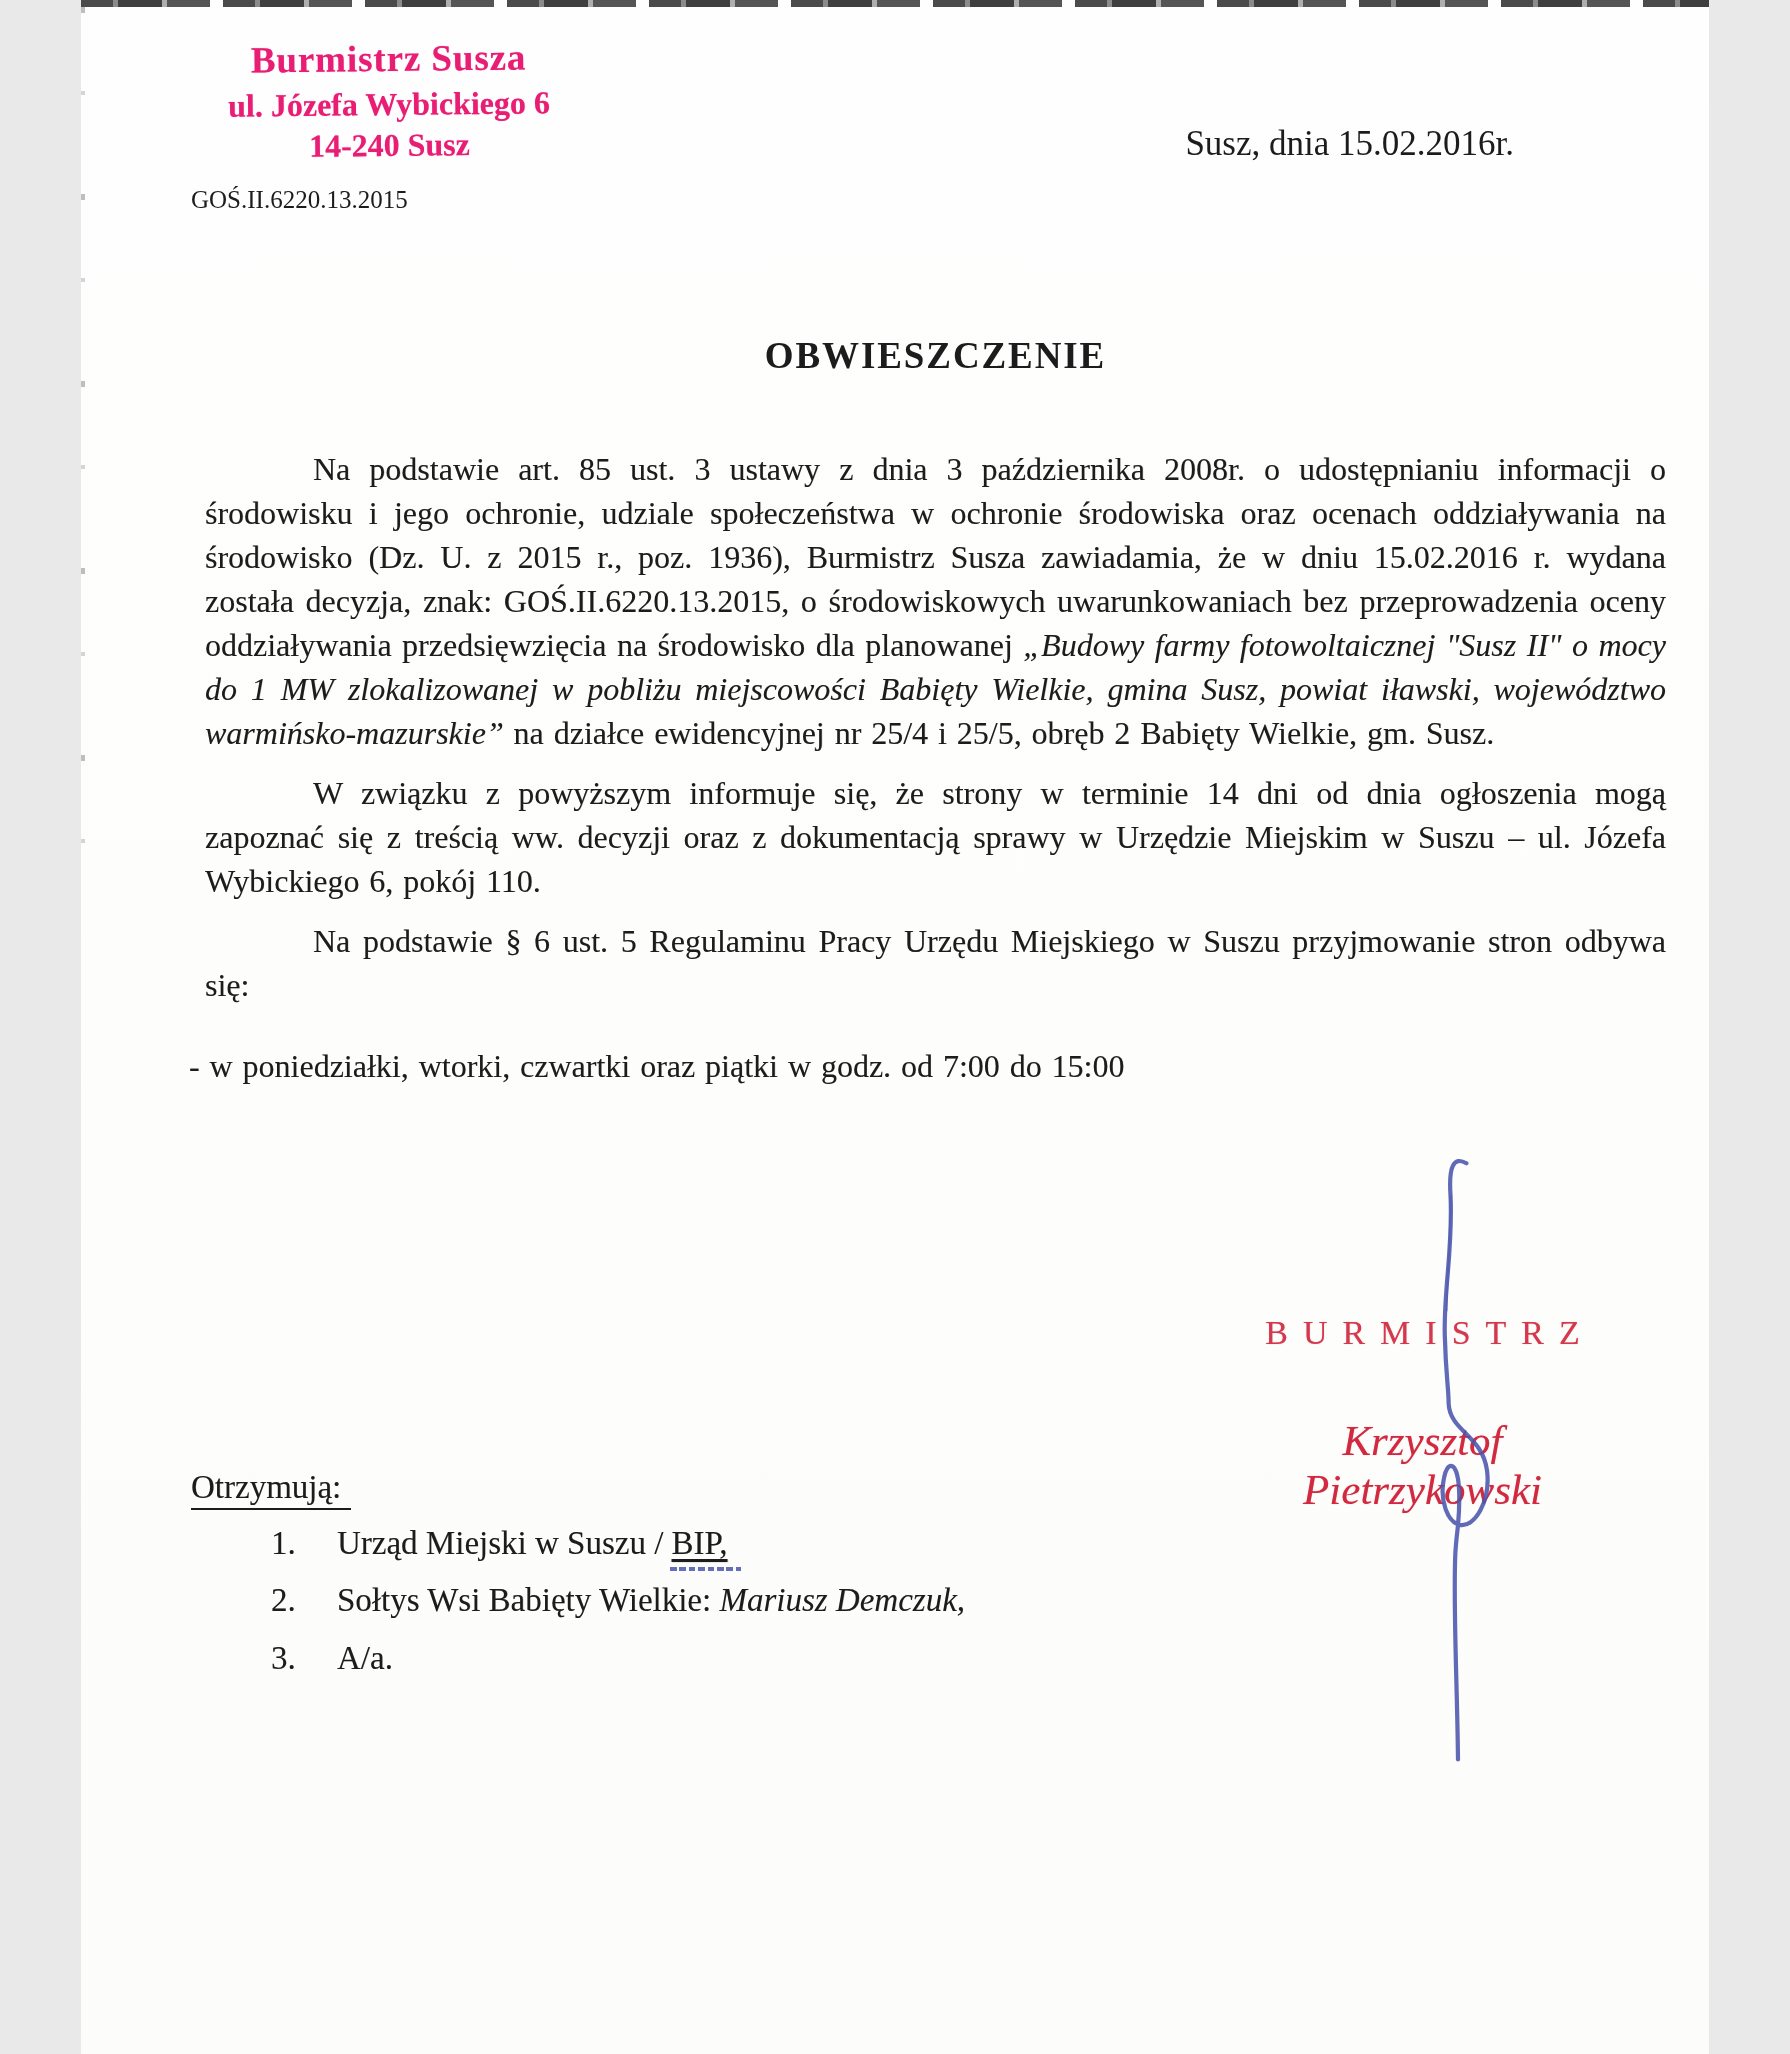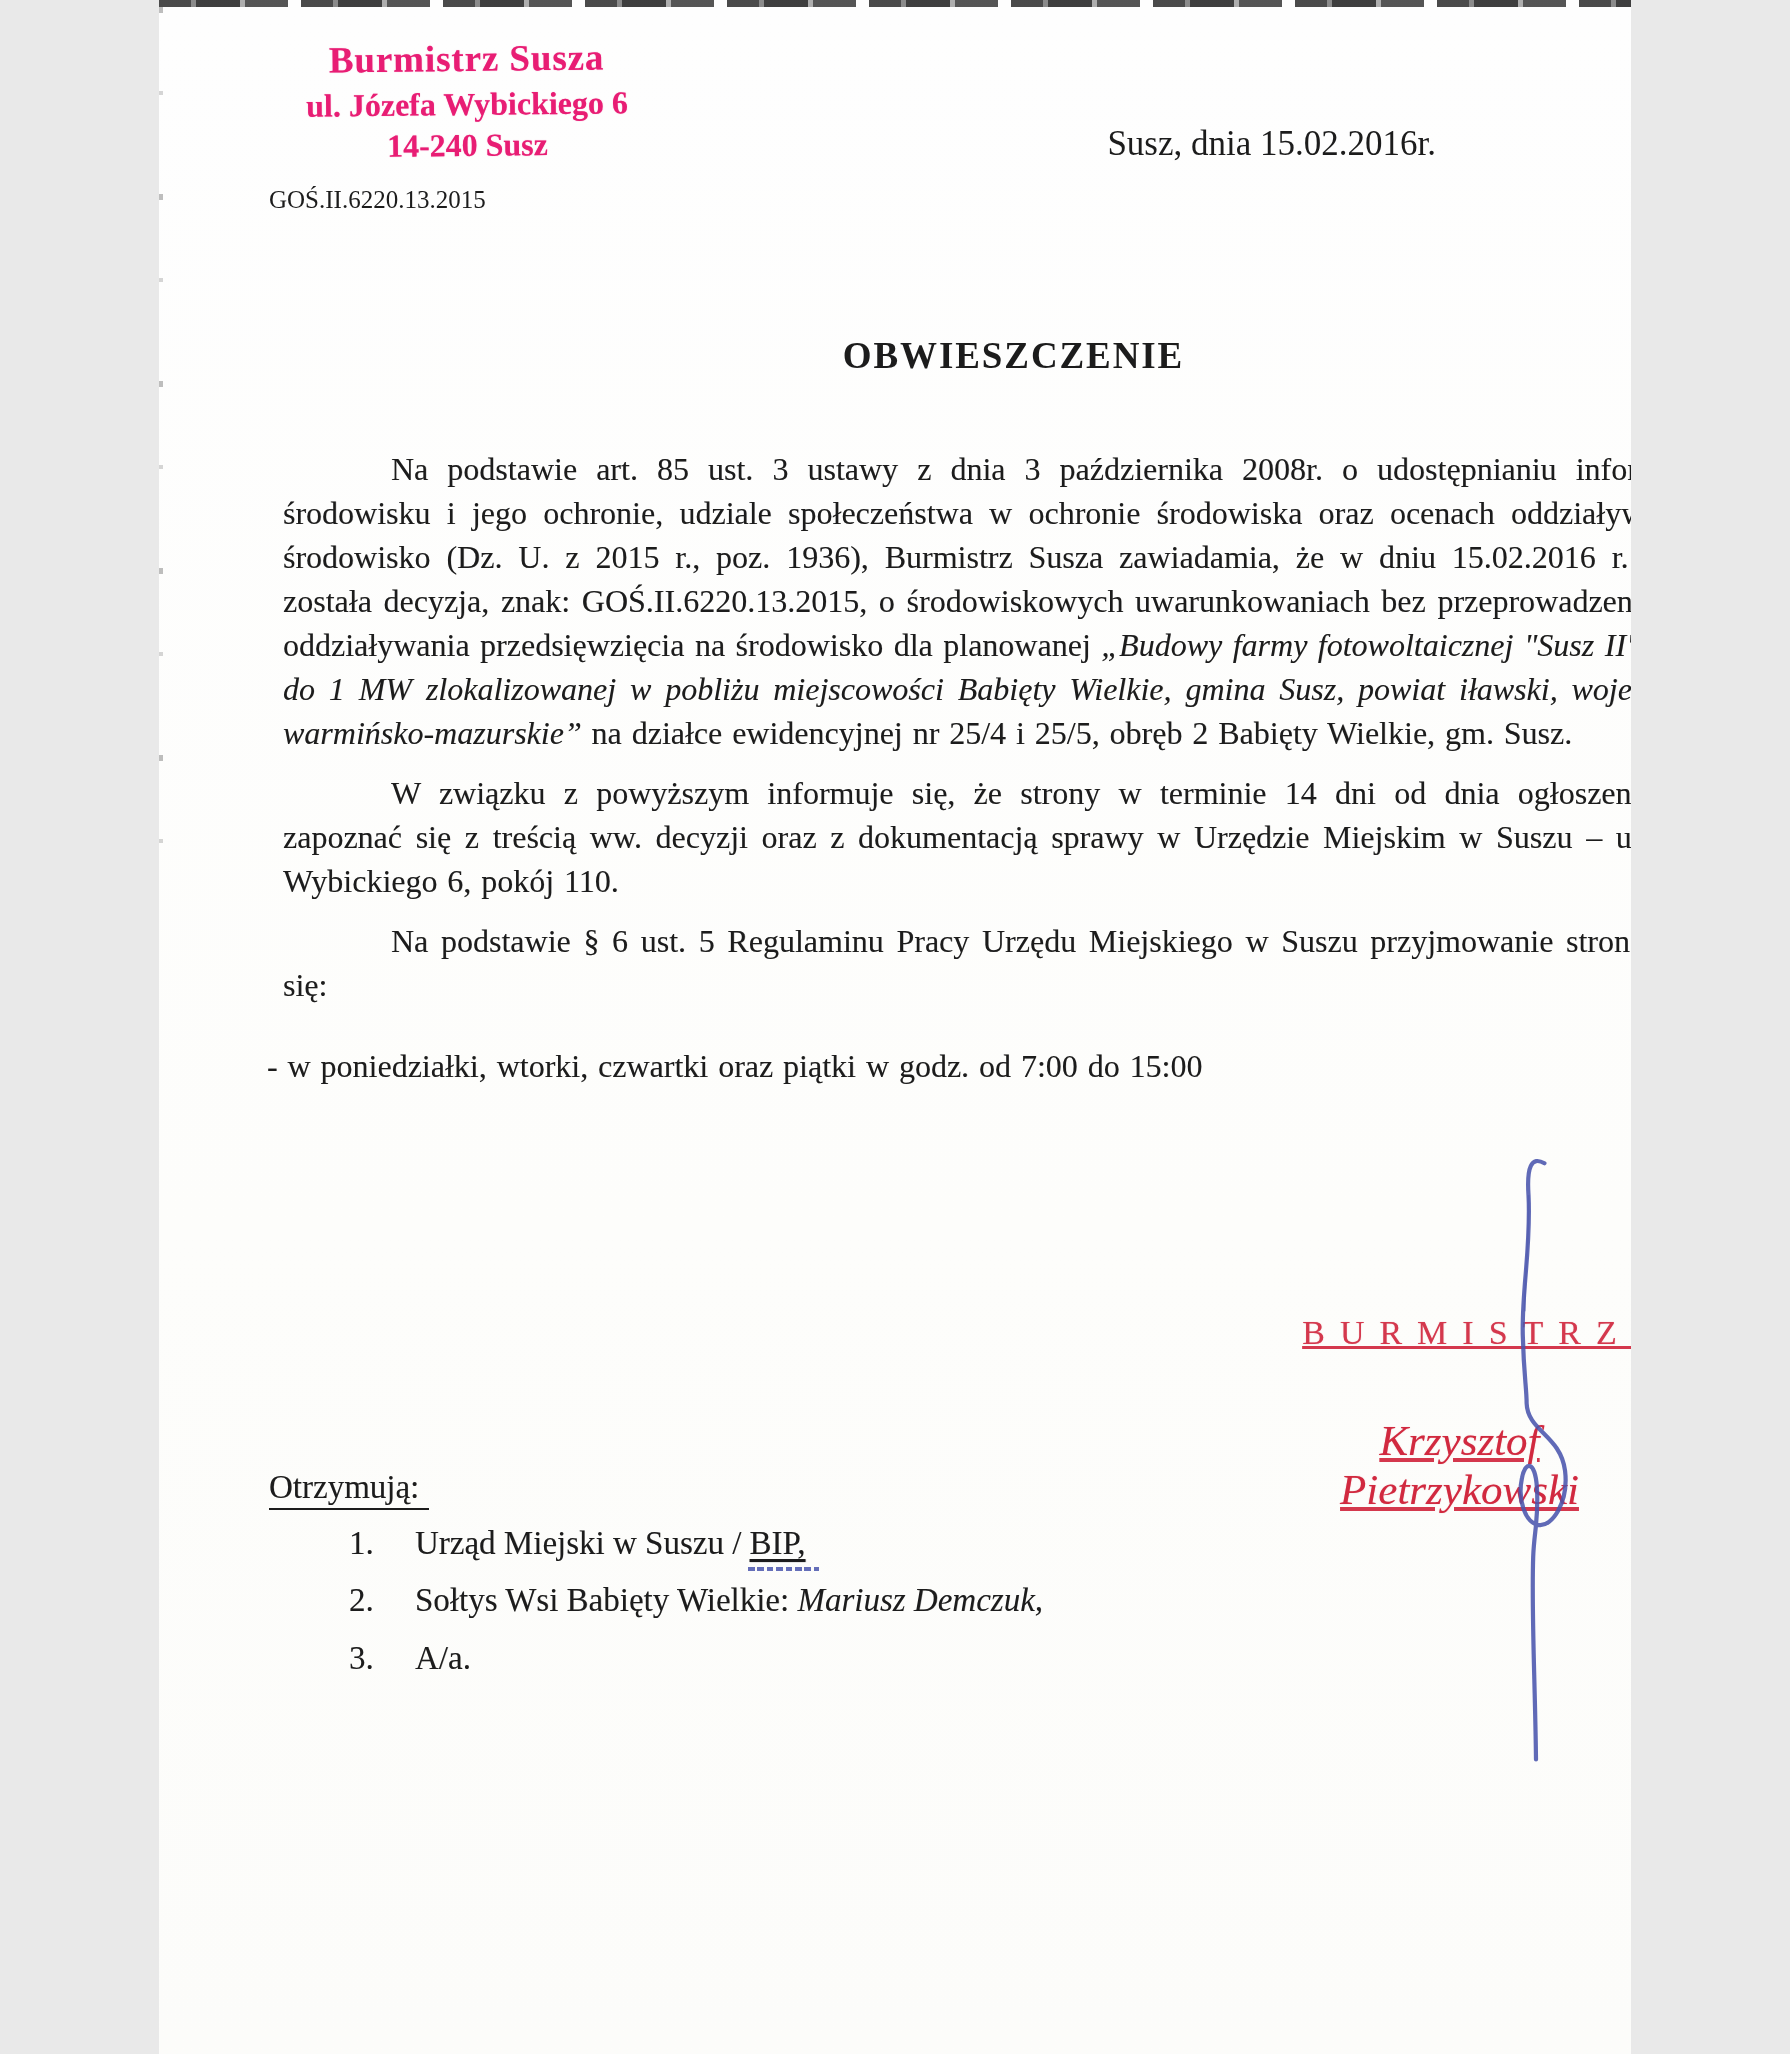--- a/index.html
+++ b/index.html
@@ -2,21 +2,21 @@
 <html lang="pl" style="font-size:15px"><head>
 <meta charset="utf-8">
 <style>
   html, body {
     margin: 0;
     padding: 0;
     background: #e9e9e9;
   }
   .page {
     position: relative;
-    width: 1472px;
+    width: 1628px;
     height: 2055px;
     margin: 0 auto;
     background: linear-gradient(180deg, #fefefe 0%, #fdfdfb 60%, #fcfcfa 100%);
     overflow: hidden;
     font-family: "Liberation Serif", serif;
     color: #1c1c1c;
   }
 
   
   .scan-strip {
@@ -83,26 +83,25 @@
     word-spacing: 1.9px;
     text-shadow: 0.3px 0.3px 0 rgba(0,0,0,.30);
   }
   .doc-body p { margin: 16px; text-indent: 108px; }
   .doc-body .hours { text-indent: 0; text-align: left; margin-top: 37px; }
   .italic { font-style: italic; }
 
   
   .sig-block {
     position: absolute;
-    left: 1099px; top: 1314px;
+    left: 1140px; top: 1314px;
     width: 403px;
     text-align: center;
     color: #d4384d;
     text-shadow: 0 0 0.9px rgba(212,56,77,.5);
-    text-decoration: underline;
   }
   .sig-role {
     font-size: 34px;
     letter-spacing: 15px;
     padding-left: 15px; 
   }
   .sig-name {
     margin-top: 64px;
     font-size: 43px;
     font-style: italic;

